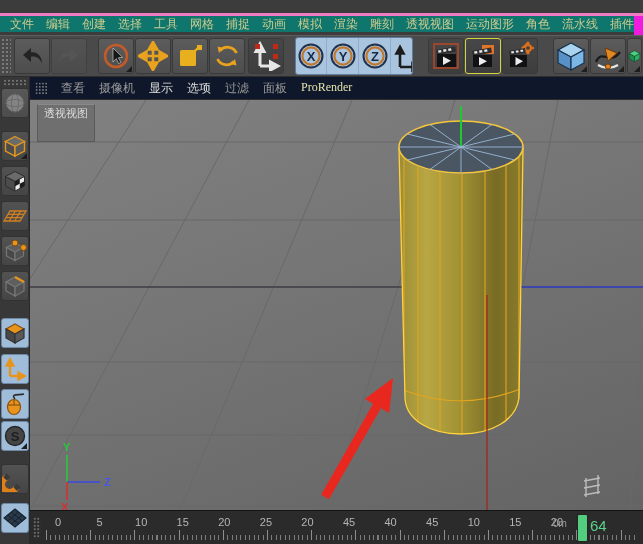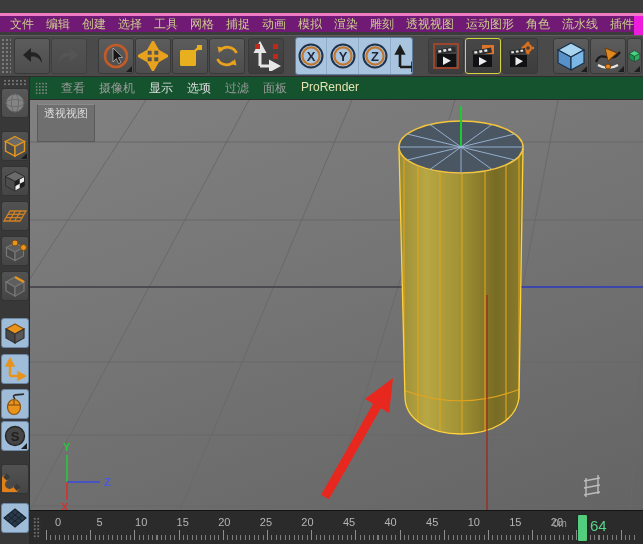--- a/index.html
+++ b/index.html
@@ -8,21 +8,21 @@
     position:relative; width:643px; height:544px; overflow:hidden;
     font-family:"Liberation Sans","DejaVu Sans",sans-serif;
     background:#3c3c3c; user-select:none;
   }
   
   .title-bar{position:absolute;left:0;top:0;width:643px;height:13px;background:#161616;display:flex;align-items:center;overflow:hidden;}
   .app-logo{width:10px;height:10px;border-radius:50%;margin-left:2px;background:radial-gradient(circle at 35% 30%,#7cd0f4,#1b74c0 60%,#0b3f78);flex:0 0 auto;}
   .title-text{color:#dcdcdc;font-size:10px;margin-left:5px;white-space:nowrap;letter-spacing:.2px;}
   .pink-line{position:absolute;left:0;top:13px;width:643px;height:3px;background:#ef7bc3;}
   
-  .menu-bar{position:absolute;left:0;top:16px;width:643px;height:16px;background:#701a75;display:flex;align-items:center;padding-left:4px;overflow:hidden;}
+  .menu-bar{position:absolute;left:0;top:16px;width:643px;height:16px;background:#0f766e;display:flex;align-items:center;padding-left:4px;overflow:hidden;}
   .menu-item{color:#cbcb8d;font-size:12px;padding:0 6px;white-space:nowrap;cursor:default;}
   .magenta-edge{position:absolute;right:0;top:16px;width:9px;height:19px;background:#ee1ddd;z-index:5;}
   
   .toolbar{position:absolute;left:0;top:35px;width:643px;height:42px;background:#4a4a4a;border-top:1px solid #5e5e5e;border-bottom:1px solid #2e2e2e;display:flex;align-items:center;overflow:hidden;}
   .grip-v{width:12px;height:36px;margin-left:1px;background-image:radial-gradient(#9a9a9a 1px,transparent 1.2px);background-size:4px 4px;opacity:.6;}
   .tb-group{display:flex;align-items:center;}
   .tb-btn{position:relative;width:36px;height:36px;background:linear-gradient(#5c5c5c,#4d4d4d);border:1px solid #393939;border-radius:3px;margin-right:1px;display:flex;align-items:center;justify-content:center;}
   .tb-btn.disabled{opacity:.55;}
   .tb-btn.dark{background:linear-gradient(#474747,#3d3d3d);}
   .tb-btn.hl{border:1px solid #d4d43e;}
@@ -30,26 +30,26 @@
   .blue-group .tb-btn{background:transparent;border:none;border-right:1px solid #8fadc9;border-radius:0;width:35px;}
   .blue-group .tb-btn:last-child{border-right:none;}
   .flyout::after{content:'';position:absolute;right:1px;bottom:1px;width:0;height:0;border-left:6px solid transparent;border-bottom:6px solid #1d1d1d;}
   
   .sidebar{position:absolute;left:0;top:77px;width:30px;height:467px;background:#383838;border-right:1px solid #2a2a2a;}
   .grip-h{position:absolute;left:3px;top:2px;width:24px;height:7px;background-image:radial-gradient(#9a9a9a 1px,transparent 1.2px);background-size:4px 3.5px;opacity:.6;}
   .sb-btn{position:absolute;left:1px;width:28px;height:30px;background:linear-gradient(#525252,#454545);border:1px solid #333;border-radius:3px;display:flex;align-items:center;justify-content:center;}
   .sb-btn.active{background:#9fbcd9;border-color:#6c88a6;}
   .sb-btn.dim{background:linear-gradient(#585858,#4c4c4c);}
   
-  .vp-menu{position:absolute;left:30px;top:77px;width:613px;height:23px;background:#14532d;border-bottom:1px solid #2c2c2c;display:flex;align-items:center;overflow:hidden;}
+  .vp-menu{position:absolute;left:30px;top:77px;width:613px;height:23px;background:#0f172a;border-bottom:1px solid #2c2c2c;display:flex;align-items:center;overflow:hidden;}
   .vp-grip{width:13px;height:13px;margin:0 6px 0 5px;background-image:radial-gradient(#8f8f8f 1px,transparent 1.2px);background-size:3.2px 3.2px;opacity:.8;}
   .vp-item{font-size:12px;padding:0 7px;white-space:nowrap;cursor:default;}
   .vp-item.dim{color:#9b9b9b;}
   .vp-item.bright{color:#dedede;}
-  .vp-item.accent{color:#e3e3ad;}
+  .vp-item.accent{color:#e3e3ad;font-family:Liberation Serif, serif;}
   
   .viewport{position:absolute;left:30px;top:100px;width:613px;height:410px;background:linear-gradient(160deg,#818181 0%,#757575 45%,#646464 100%);overflow:hidden;}
   .view-label{position:absolute;left:7px;top:4px;background:#6f6f6f;border:1px solid #5a5a5a;border-top-color:#8a8a8a;color:#dcdcdc;font-size:11px;padding:1px 6px 20px;z-index:3;}
   .vp-svg{position:absolute;left:0;top:0;}
   
   .timeline{position:absolute;left:30px;top:510px;width:613px;height:34px;background:#2b2b2b;border-top:1px solid #141414;}
   .tl-grip{position:absolute;left:3px;top:6px;width:8px;height:22px;background-image:radial-gradient(#8f8f8f 1px,transparent 1.2px);background-size:3.5px 3.5px;opacity:.7;}
   .ruler-numbers{position:absolute;left:17px;top:5px;width:521px;display:flex;justify-content:space-between;}
   .tick-label{width:22px;text-align:center;font-size:11px;color:#b5b5b5;}
   .ruler-ticks{position:absolute;left:16px;right:6px;bottom:4px;height:5px;background-image:repeating-linear-gradient(90deg,#7d7d7d 0 1px,transparent 1px 4.42px);}

